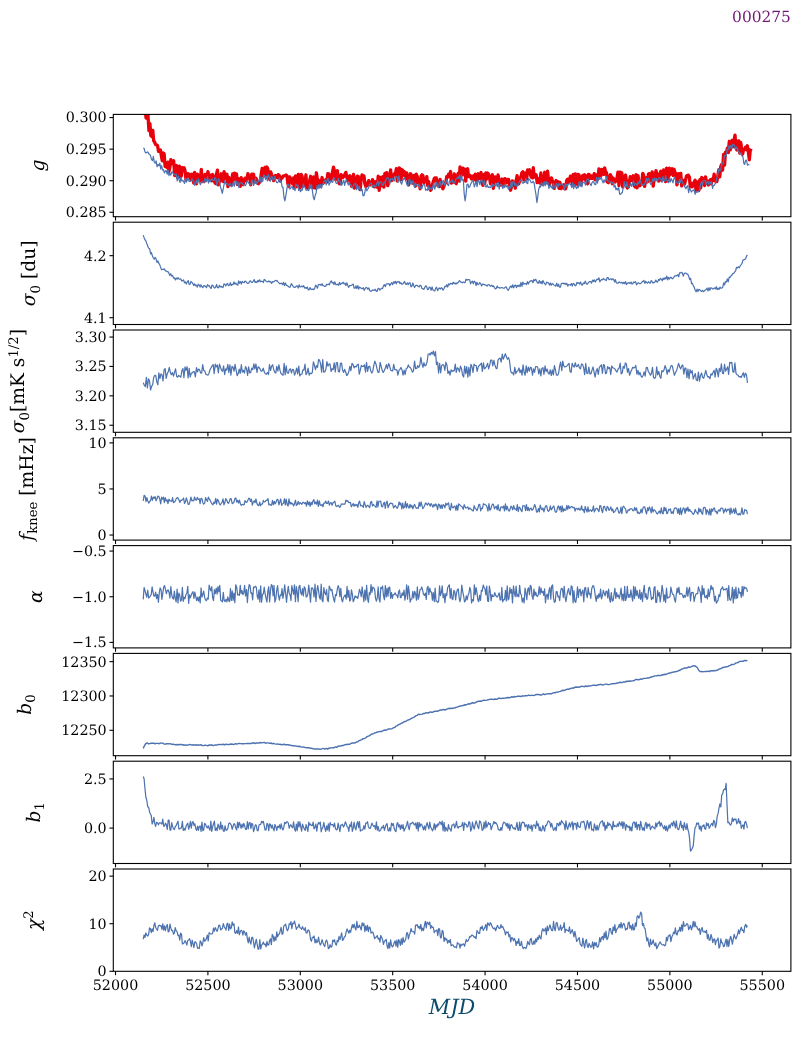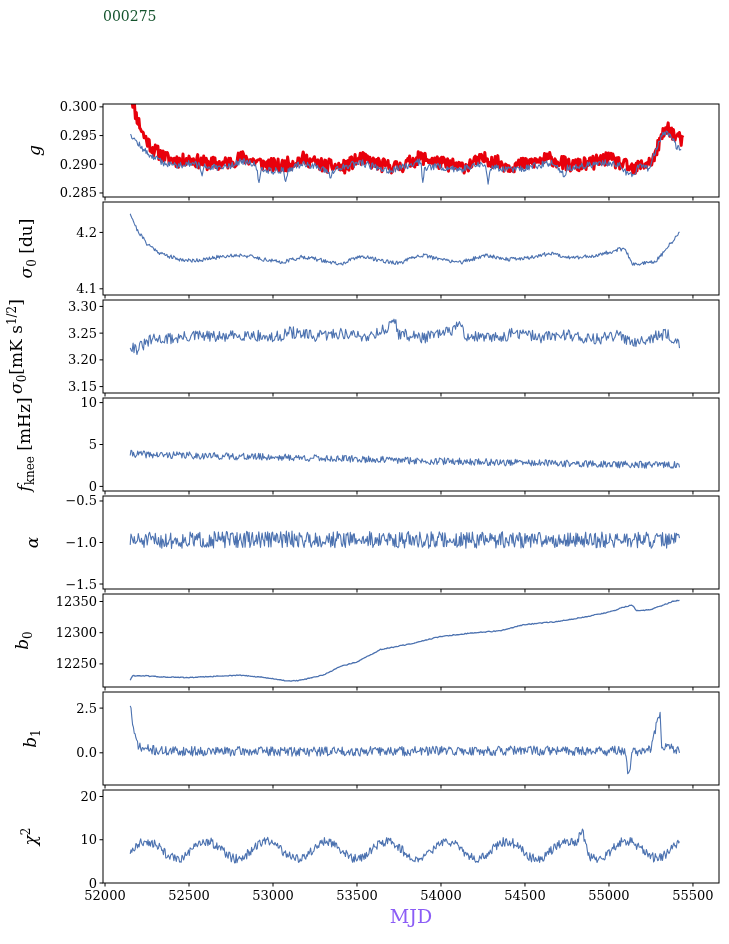--- a/index.html
+++ b/index.html
@@ -1,21 +1,21 @@
 <!DOCTYPE html>
 <html><head>
 <meta charset="utf-8">
 <style>
   html,body{margin:0;padding:0;background:#fff;}
   .figure{position:relative;width:729px;height:944px;background:#ffffff;overflow:hidden;
           font-family:"DejaVu Serif","Liberation Serif",serif;}
-  .fig-title{position:absolute;left:103px;width:616px;top:8px;text-align:left;
-             font-size:14px;color:#14532d;}
+  .fig-title{position:absolute;left:103px;width:616px;top:8px;text-align:right;
+             font-size:14px;color:#701a75;}
   .xlabel{position:absolute;left:103px;width:616px;top:905px;text-align:center;
-          font-size:19px;color:#8b5cf6;}
+          font-size:19px;color:#0c4a6e;font-style:italic;}
   svg text{font-family:"DejaVu Serif","Liberation Serif",serif;fill:#000;}
 </style>
 </head>
 <body>
 
 <div class="figure">
   <div class="fig-title">000275</div>
   <svg id="plot" width="729" height="944" viewBox="0 0 729 944">
       <defs>
         <clipPath id="clip0">

